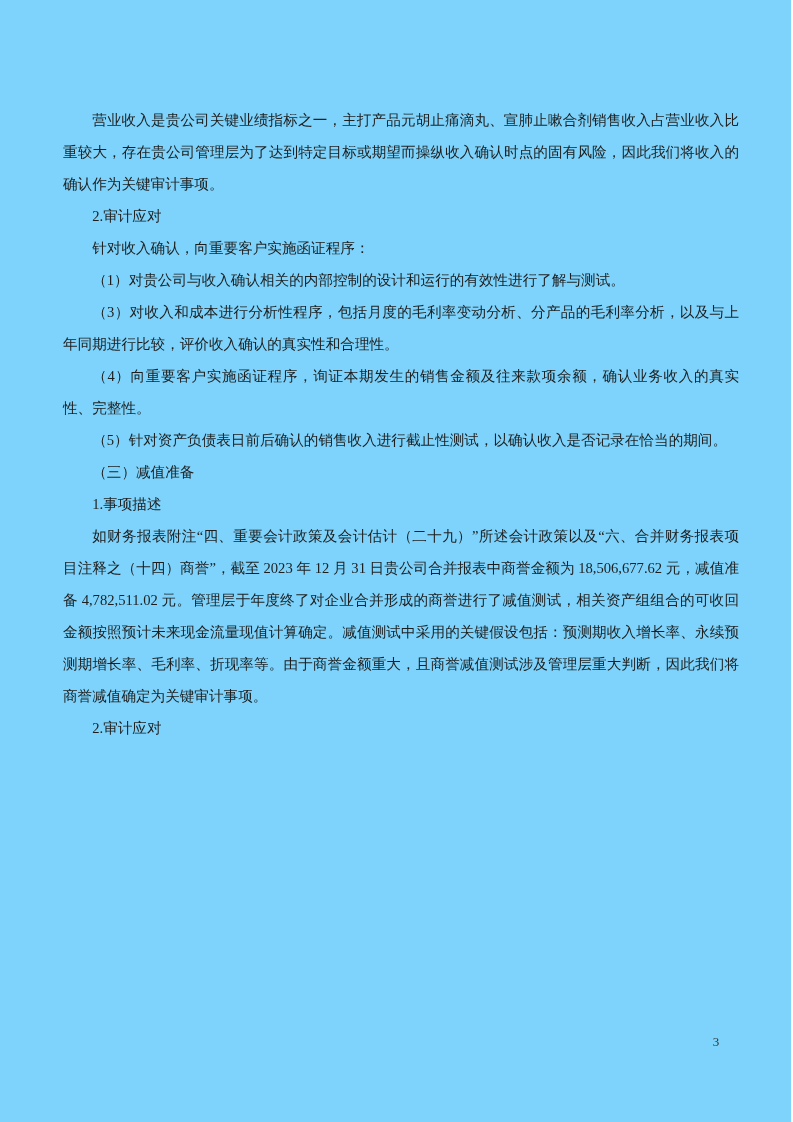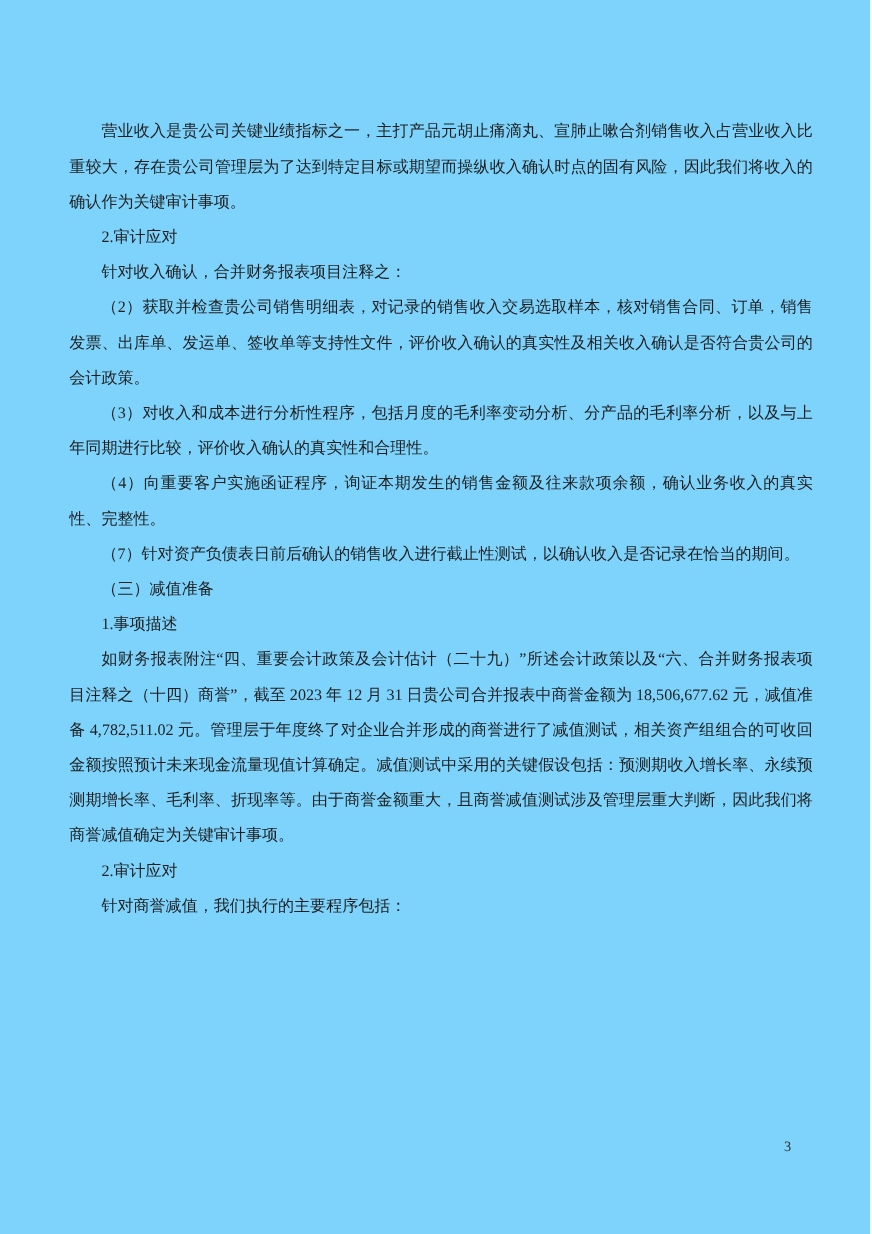--- a/index.html
+++ b/index.html
@@ -42,25 +42,24 @@
     color: #333333;
   }
 </style>
 </head>
 <body>
 
 <div class="page">
   <div class="content">
     <p>营业收入是贵公司关键业绩指标之一，主打产品元胡止痛滴丸、宣肺止嗽合剂销售收入占营业收入比重较大，存在贵公司管理层为了达到特定目标或期望而操纵收入确认时点的固有风险，因此我们将收入的确认作为关键审计事项。</p>
     <p>2.审计应对</p>
-    <p>针对收入确认，合并财务报表项目注释之：</p>
-    <p>（2）获取并检查贵公司销售明细表，对记录的销售收入交易选取样本，核对销售合同、订单，销售发票、出库单、发运单、签收单等支持性文件，评价收入确认的真实性及相关收入确认是否符合贵公司的会计政策。</p>
+    <p>针对收入确认，向重要客户实施函证程序：</p>
+    <p>（1）对贵公司与收入确认相关的内部控制的设计和运行的有效性进行了解与测试。</p>
     <p>（3）对收入和成本进行分析性程序，包括月度的毛利率变动分析、分产品的毛利率分析，以及与上年同期进行比较，评价收入确认的真实性和合理性。</p>
     <p>（4）向重要客户实施函证程序，询证本期发生的销售金额及往来款项余额，确认业务收入的真实性、完整性。</p>
-    <p>（7）针对资产负债表日前后确认的销售收入进行截止性测试，以确认收入是否记录在恰当的期间。</p>
+    <p>（5）针对资产负债表日前后确认的销售收入进行截止性测试，以确认收入是否记录在恰当的期间。</p>
     <p>（三）减值准备</p>
     <p>1.事项描述</p>
     <p>如财务报表附注“四、重要会计政策及会计估计（二十九）”所述会计政策以及“六、合并财务报表项目注释之（十四）商誉”，截至 2023 年 12 月 31 日贵公司合并报表中商誉金额为 18,506,677.62 元，减值准备 4,782,511.02 元。管理层于年度终了对企业合并形成的商誉进行了减值测试，相关资产组组合的可收回金额按照预计未来现金流量现值计算确定。减值测试中采用的关键假设包括：预测期收入增长率、永续预测期增长率、毛利率、折现率等。由于商誉金额重大，且商誉减值测试涉及管理层重大判断，因此我们将商誉减值确定为关键审计事项。</p>
     <p>2.审计应对</p>
-    <p>针对商誉减值，我们执行的主要程序包括：</p>
   </div>
   <div class="page-number">3</div>
 </div>
 
 </body></html>

